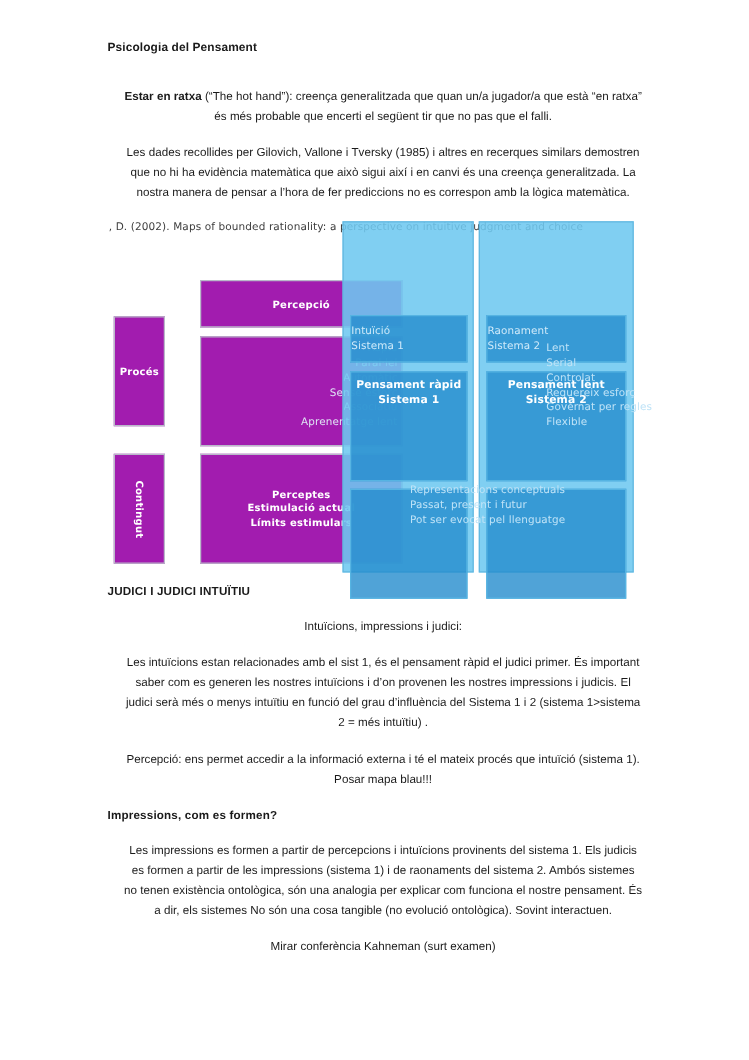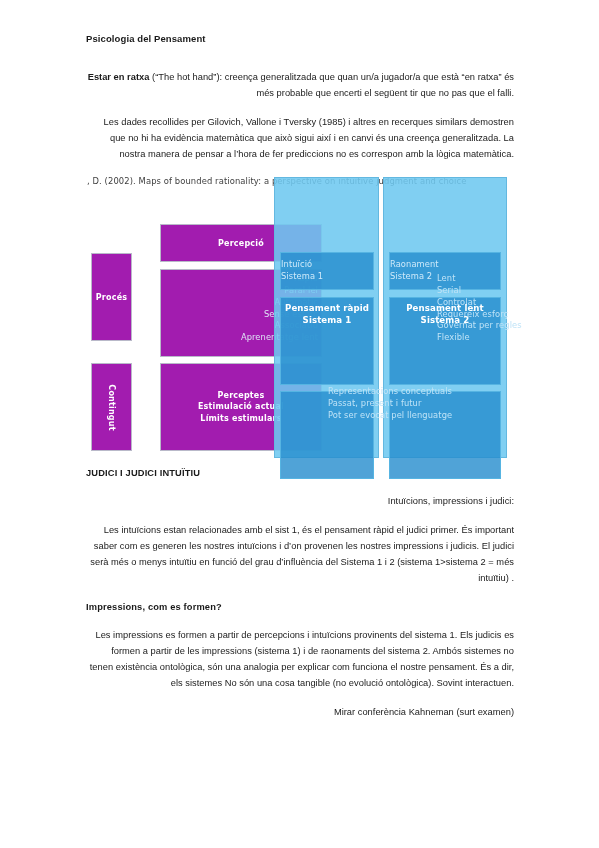--- a/index.html
+++ b/index.html
@@ -29,22 +29,22 @@
   .doc-title {
     font-size: 9.5px;
     font-weight: bold;
     letter-spacing: 0.1px;
     margin: 0 0 25px 0;
     line-height: 1.3;
   }
   p.para {
     font-size: 9.3px;
     line-height: 1.72;
-    margin: 0 0 13px 0;
-    text-align: right;
+    margin: 0 0 13px 13px;
+    text-align: center;
     letter-spacing: 0.02px;
   }
   p.para b { font-weight: bold; }
   .heading {
     font-size: 9.3px;
     font-weight: bold;
     margin: 0 0 13px 0;
     line-height: 1.6;
     letter-spacing: 0.15px;
   }
@@ -235,20 +235,21 @@
       </div>
 
     </div>
 
     <div class="heading">JUDICI I JUDICI INTUÏTIU</div>
 
     <p class="para">Intuïcions, impressions i judici:</p>
 
     <p class="para">Les intuïcions estan relacionades amb el sist 1, és el pensament ràpid el judici primer. És important saber com es generen les nostres intuïcions i d’on provenen les nostres impressions i judicis. El judici serà més o menys intuïtiu en funció del grau d’influència del Sistema 1 i 2 (sistema 1&gt;sistema 2 = més intuïtiu) .</p>
 
+    <p class="para">Percepció: ens permet accedir a la informació externa i té el mateix procés que intuïció (sistema 1). Posar mapa blau!!!</p>
 
     <div class="heading">Impressions, com es formen?</div>
 
     <p class="para">Les impressions es formen a partir de percepcions i intuïcions provinents del sistema 1. Els judicis es formen a partir de les impressions (sistema 1) i de raonaments del sistema 2. Ambós sistemes no tenen existència ontològica, són una analogia per explicar com funciona el nostre pensament. És a dir, els sistemes No són una cosa tangible (no evolució ontològica). Sovint interactuen.</p>
 
     <p class="para">Mirar conferència Kahneman (surt examen)</p>
 
 
   </div>
 </div>

